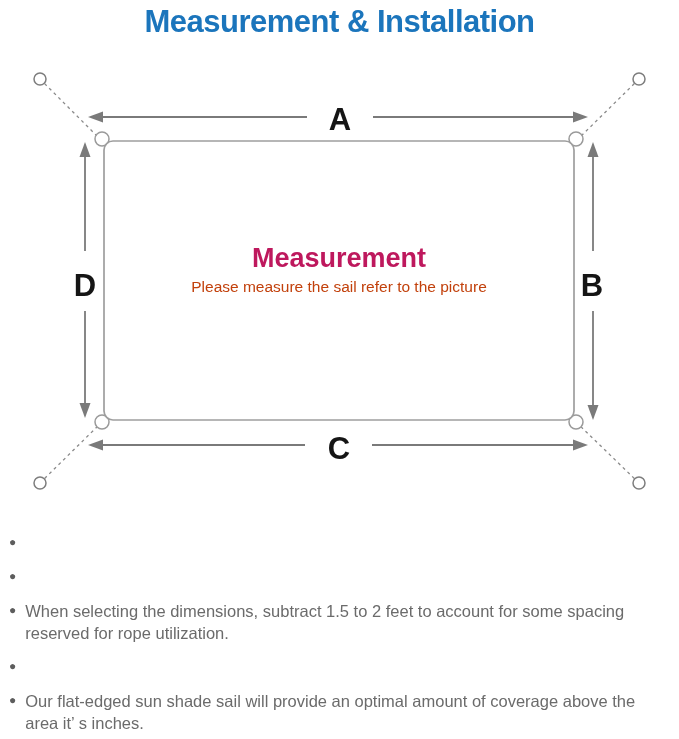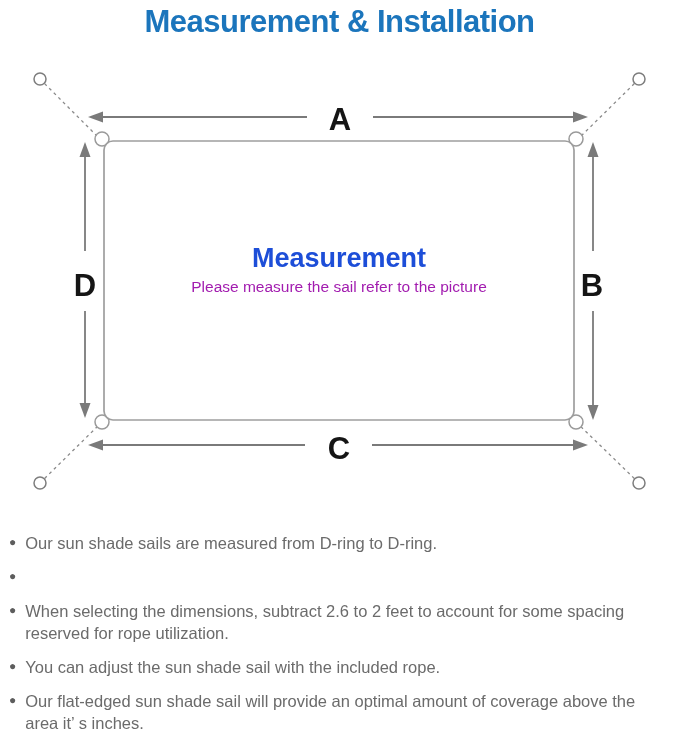--- a/index.html
+++ b/index.html
@@ -30,27 +30,27 @@
     position: absolute;
     top: 243px;
     left: 104px;
     width: 470px;
     text-align: center;
     pointer-events: none;
   }
   .center-heading {
     font-size: 27px;
     font-weight: bold;
-    color: #1d4ed8;
+    color: #be185d;
     line-height: 30px;
   }
   .center-sub {
     margin-top: 5px;
     font-size: 15.5px;
-    color: #a21caf;
+    color: #c2410c;
     line-height: 18px;
   }
   .notes {
     position: absolute;
     top: 532px;
     left: 9px;
     width: 664px;
   }
   .note-item {
     display: flex;
@@ -141,32 +141,30 @@
   </svg>
 
   <div class="center-text">
     <div class="center-heading">Measurement</div>
     <div class="center-sub">Please measure the sail refer to the picture</div>
   </div>
 
   <div class="notes">
     <div class="note-item">
       <span class="bullet-icon">●</span>
-      <span class="note-text">Our sun shade sails are measured from D-ring to D-ring.</span>
     </div>
     <div class="note-item">
       <span class="bullet-icon">●</span>
     </div>
     <div class="note-item">
       <span class="bullet-icon">●</span>
-      <span class="note-text">When selecting the dimensions, subtract 2.6 to 2 feet to account for some spacing reserved for rope utilization.</span>
+      <span class="note-text">When selecting the dimensions, subtract 1.5 to 2 feet to account for some spacing reserved for rope utilization.</span>
     </div>
     <div class="note-item">
       <span class="bullet-icon">●</span>
-      <span class="note-text">You can adjust the sun shade sail with the included rope.</span>
     </div>
     <div class="note-item">
       <span class="bullet-icon">●</span>
       <span class="note-text">Our flat-edged sun shade sail will provide an optimal amount of coverage above the area it’ s inches.</span>
     </div>
   </div>
 
 </div>
 
 </body></html>

